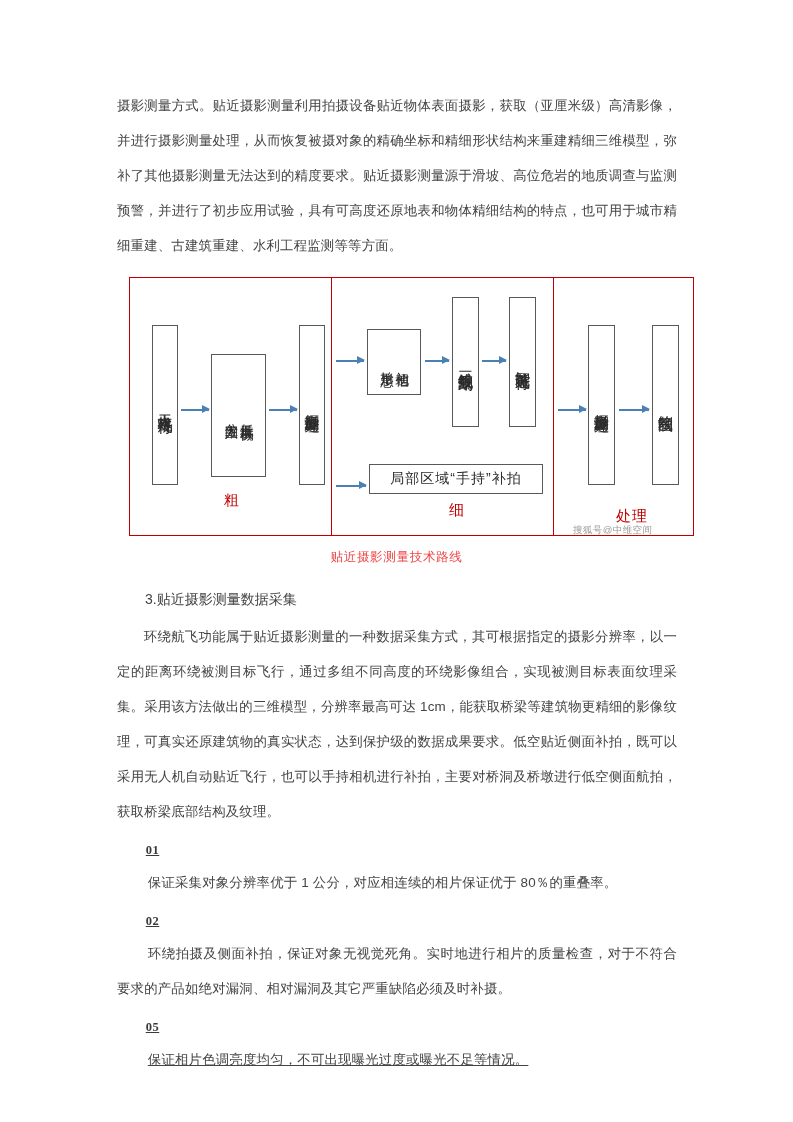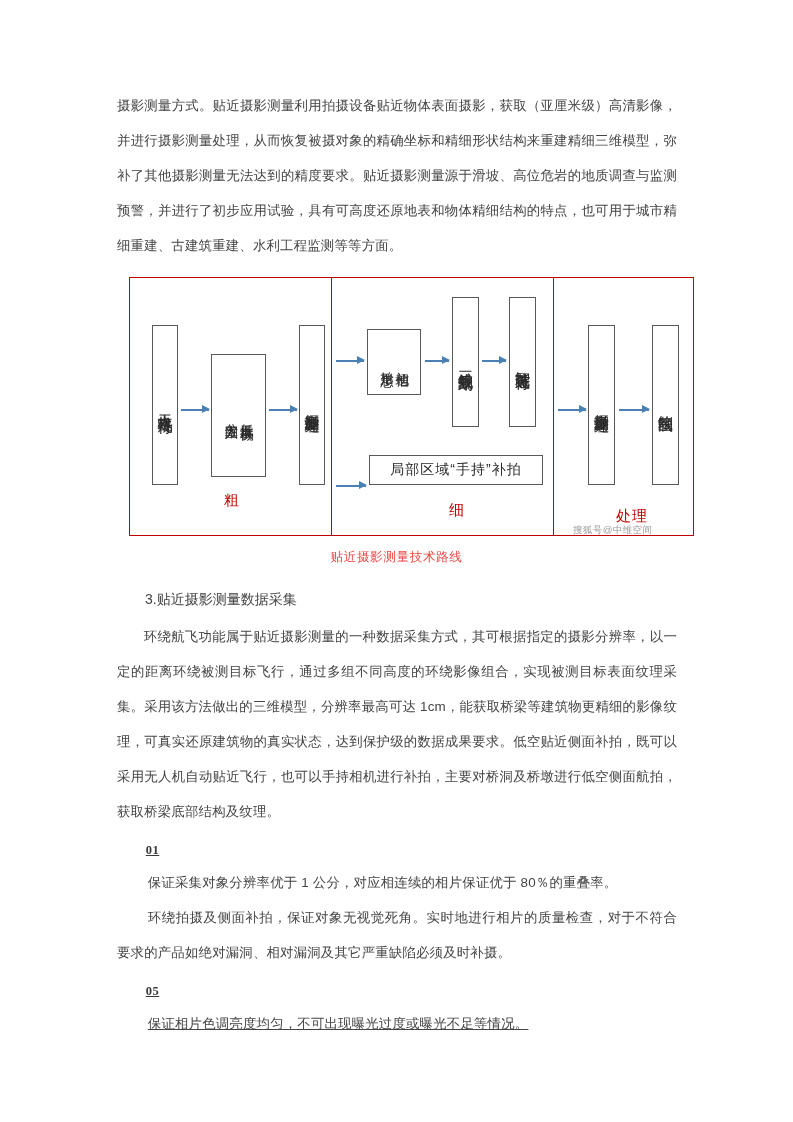--- a/index.html
+++ b/index.html
@@ -215,21 +215,21 @@
     </div>
 
     <div class="arrow" style="left:353px; top:83px; width:24px;"></div>
 
     <div class="gbox" style="left:380px; top:20px; width:27px; height:130px;">
       <span class="vtext">智能贴近飞行</span>
     </div>
 
     <div class="arrow" style="left:207px; top:208px; width:30px;"></div>
 
-    <div class="gbox" style="left:240px; top:178px; width:174px; height:30px;">
+    <div class="gbox" style="left:240px; top:187px; width:174px; height:30px;">
       <span class="hzt">局部区域“手持”补拍</span>
     </div>
 
     <div class="stagelabel" style="left:320px; top:224px;">细</div>
 
     <div class="arrow" style="left:429px; top:132px; width:28px;"></div>
 
     <div class="gbox" style="left:459px; top:48px; width:27px; height:160px;">
       <span class="vtext">摄影测量处理</span>
     </div>
@@ -247,19 +247,20 @@
 
   <div class="caption">贴近摄影测量技术路线</div>
 
   <div class="content" style="top:583px;">
     <p class="heading">3.贴近摄影测量数据采集</p>
     <p class="para indent" style="margin-top:4px;">环绕航飞功能属于贴近摄影测量的一种数据采集方式，其可根据指定的摄影分辨率，以一定的距离环绕被测目标飞行，通过多组不同高度的环绕影像组合，实现被测目标表面纹理采集。采用该方法做出的三维模型，分辨率最高可达 1cm，能获取桥梁等建筑物更精细的影像纹理，可真实还原建筑物的真实状态，达到保护级的数据成果要求。低空贴近侧面补拍，既可以采用无人机自动贴近飞行，也可以手持相机进行补拍，主要对桥洞及桥墩进行低空侧面航拍，获取桥梁底部结构及纹理。</p>
 
     <p class="numlabel" style="margin-top:6px;">01</p>
     <p class="para indent" style="text-indent:2.3em;">保证采集对象分辨率优于 1 公分，对应相连续的相片保证优于 80％的重叠率。</p>
 
+    <p class="numlabel" style="margin-top:6px;">02</p>
     <p class="para indent" style="text-indent:2.3em;">环绕拍摄及侧面补拍，保证对象无视觉死角。实时地进行相片的质量检查，对于不符合要求的产品如绝对漏洞、相对漏洞及其它严重缺陷必须及时补摄。</p>
 
     <p class="numlabel" style="margin-top:6px;">05</p>
     <p class="para indent" style="text-indent:2.3em;text-decoration:underline;">保证相片色调亮度均匀，不可出现曝光过度或曝光不足等情况。</p>
   </div>
 
 </div>
 
 </body></html>

